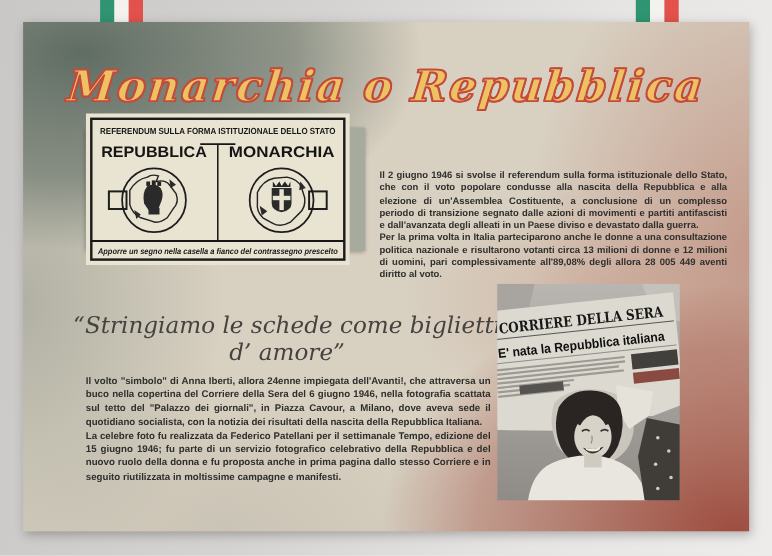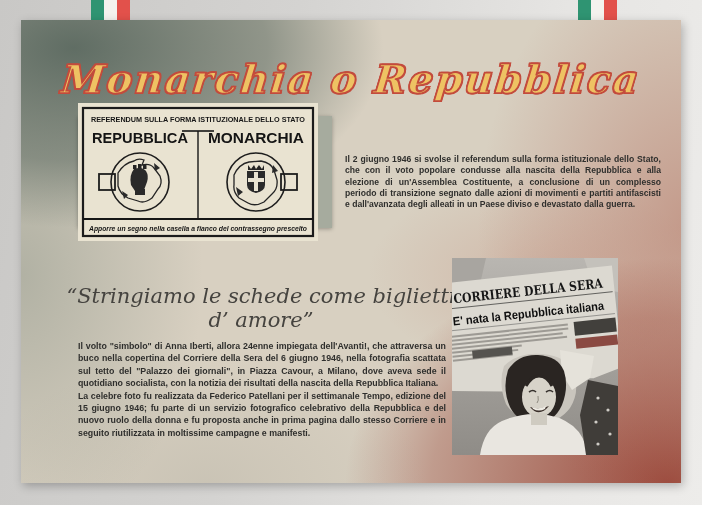--- a/index.html
+++ b/index.html
@@ -111,20 +111,21 @@
       <rect x="21" y="71" width="16" height="16" fill="none" stroke="#1d1d1d" stroke-width="1.8"></rect>
       <rect x="203" y="71" width="16" height="16" fill="none" stroke="#1d1d1d" stroke-width="1.8"></rect>
 
       <line x1="5" y1="116" x2="235" y2="116" stroke="#161616" stroke-width="1.8"></line>
       <text x="120" y="128" text-anchor="middle" font-family="Liberation Sans, sans-serif" font-weight="bold" font-style="italic" font-size="7.5" fill="#161616" textLength="218" lengthAdjust="spacingAndGlyphs">Apporre un segno nella casella a fianco del contrassegno prescelto</text>
     </svg>
   </div>
 
   <div class="intro">
     <p>Il 2 giugno 1946 si svolse il referendum sulla forma istituzionale dello Stato, che con il voto popolare condusse alla nascita della Repubblica e alla elezione di un'Assemblea Costituente, a conclusione di un complesso periodo di transizione segnato dalle azioni di movimenti e partiti antifascisti e dall'avanzata degli alleati in un Paese diviso e devastato dalla guerra.</p>
+    <p>Per la prima volta in Italia parteciparono anche le donne a una consultazione politica nazionale e risultarono votanti circa 13 milioni di donne e 12 milioni di uomini, pari complessivamente all'89,08% degli allora 28 005 449 aventi diritto al voto.</p>
   </div>
 
   <div class="quote">“Stringiamo le schede come biglietti d’ amore”</div>
 
   <div class="story">
     <p>Il volto "simbolo" di Anna Iberti, allora 24enne impiegata dell'Avanti!, che attraversa un buco nella copertina del Corriere della Sera del 6 giugno 1946, nella fotografia scattata sul tetto del "Palazzo dei giornali", in Piazza Cavour, a Milano, dove aveva sede il quotidiano socialista, con la notizia dei risultati della nascita della Repubblica Italiana.</p>
     <p>La celebre foto fu realizzata da Federico Patellani per il settimanale Tempo, edizione del 15 giugno 1946; fu parte di un servizio fotografico celebrativo della Repubblica e del nuovo ruolo della donna e fu proposta anche in prima pagina dallo stesso Corriere e in seguito riutilizzata in moltissime campagne e manifesti.</p>
   </div>
 
   <div class="photo">

